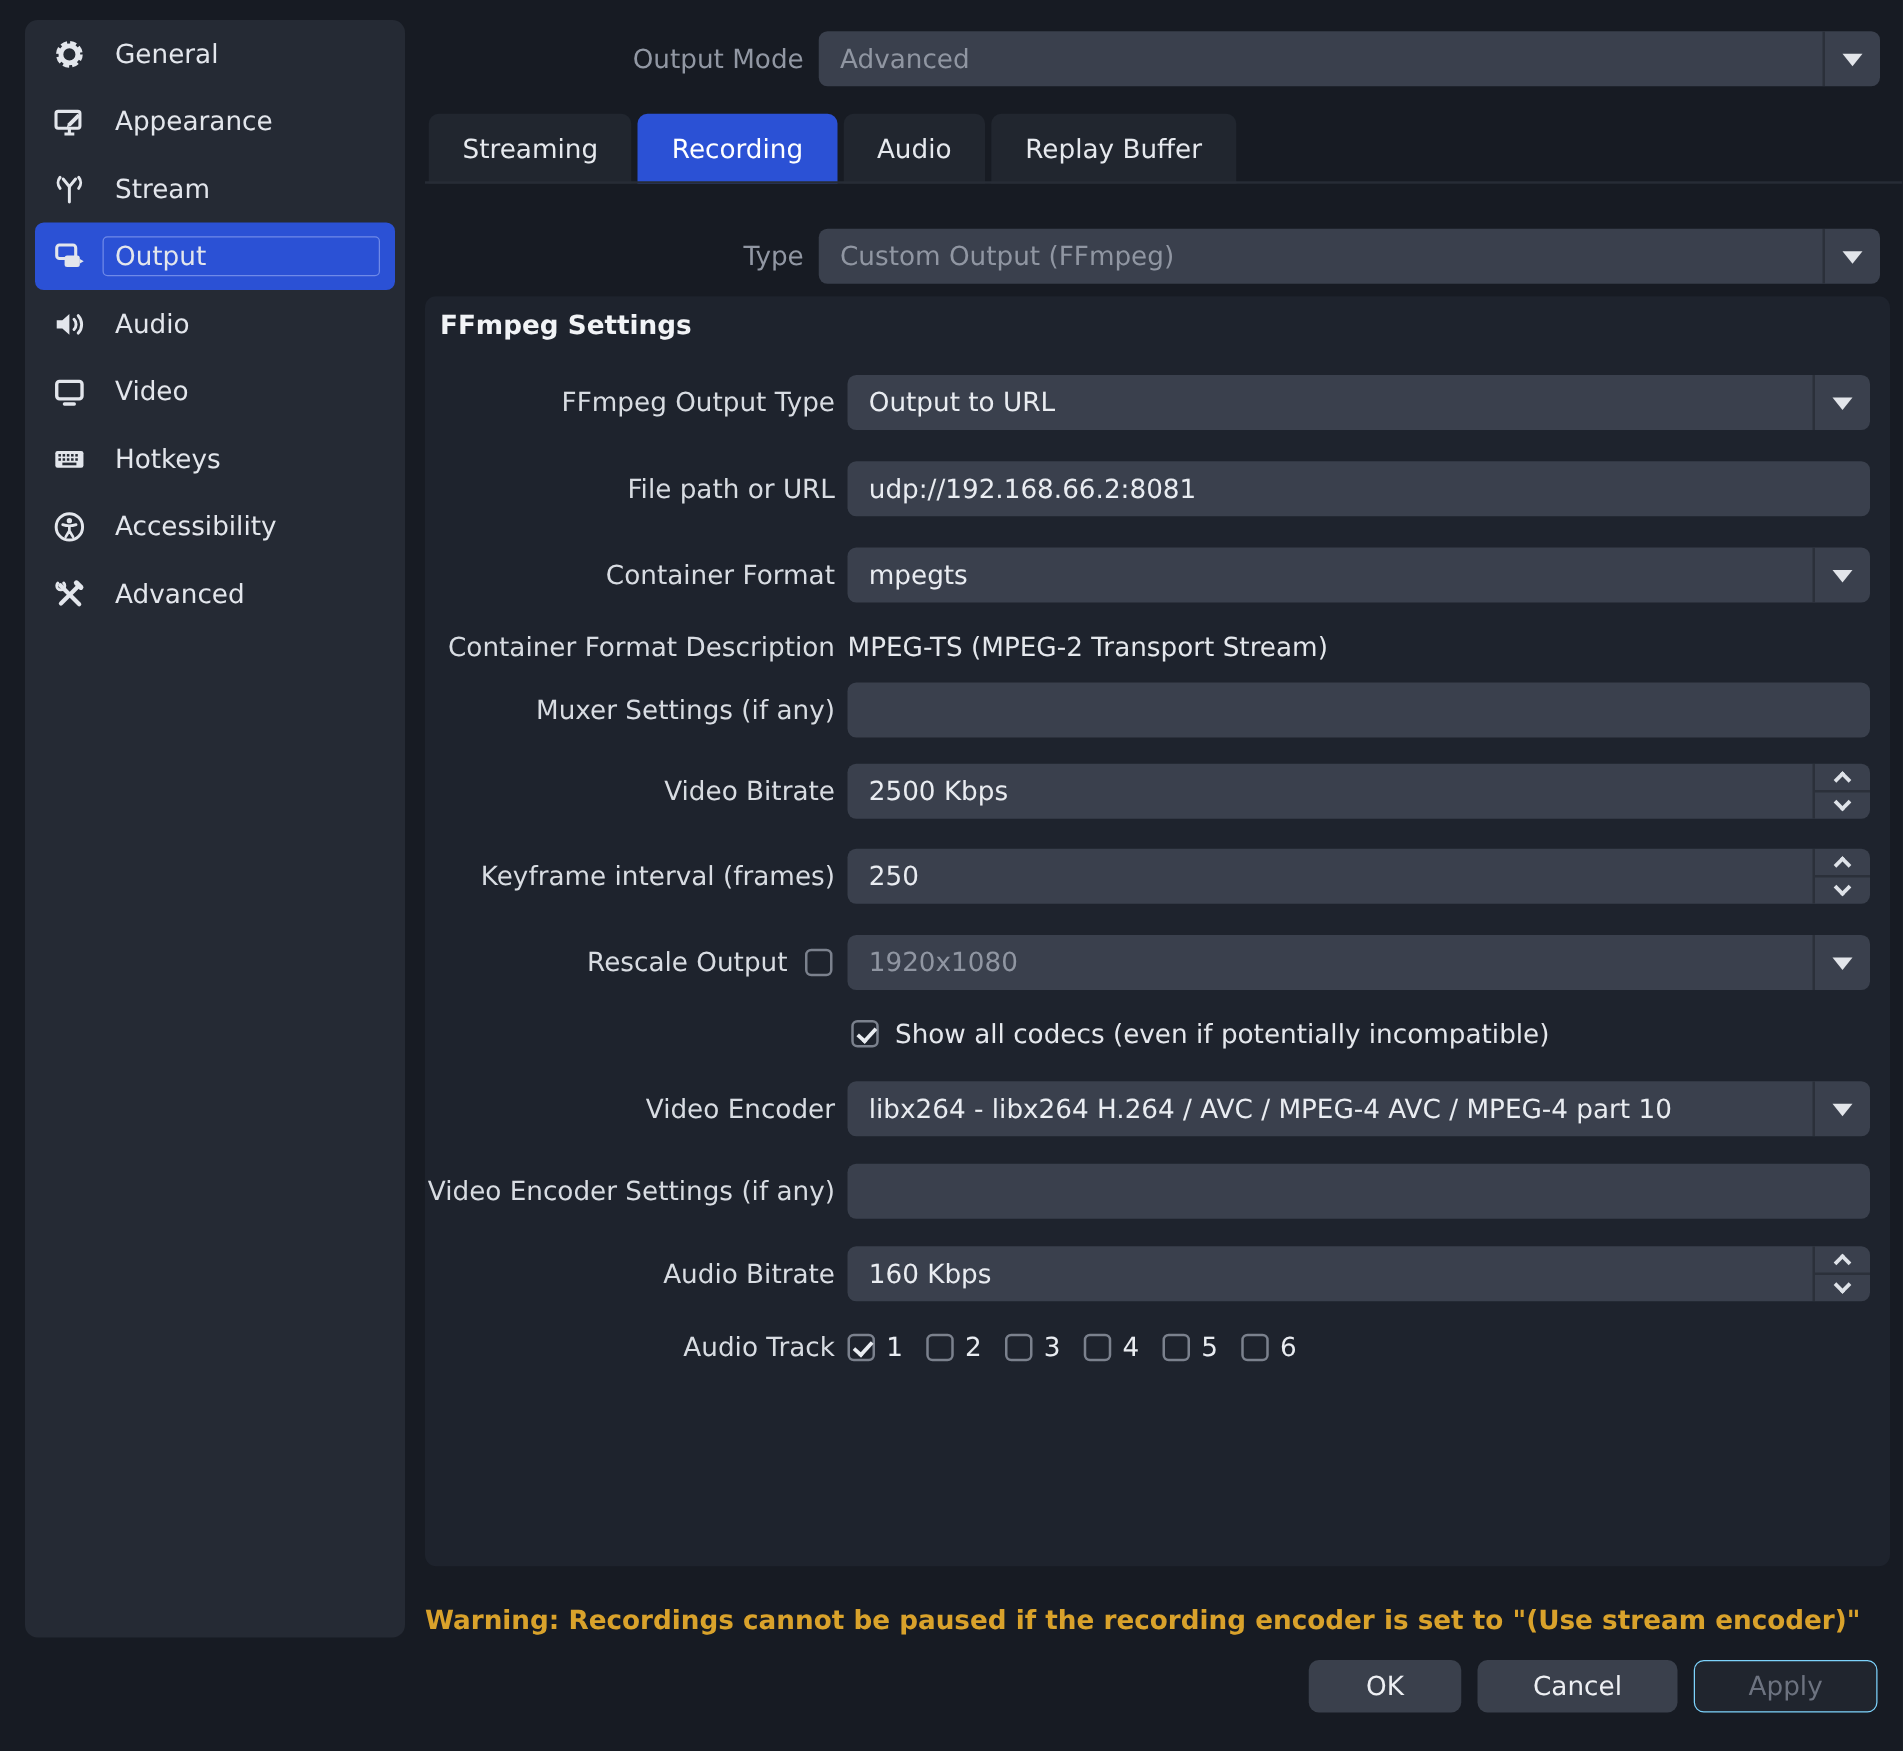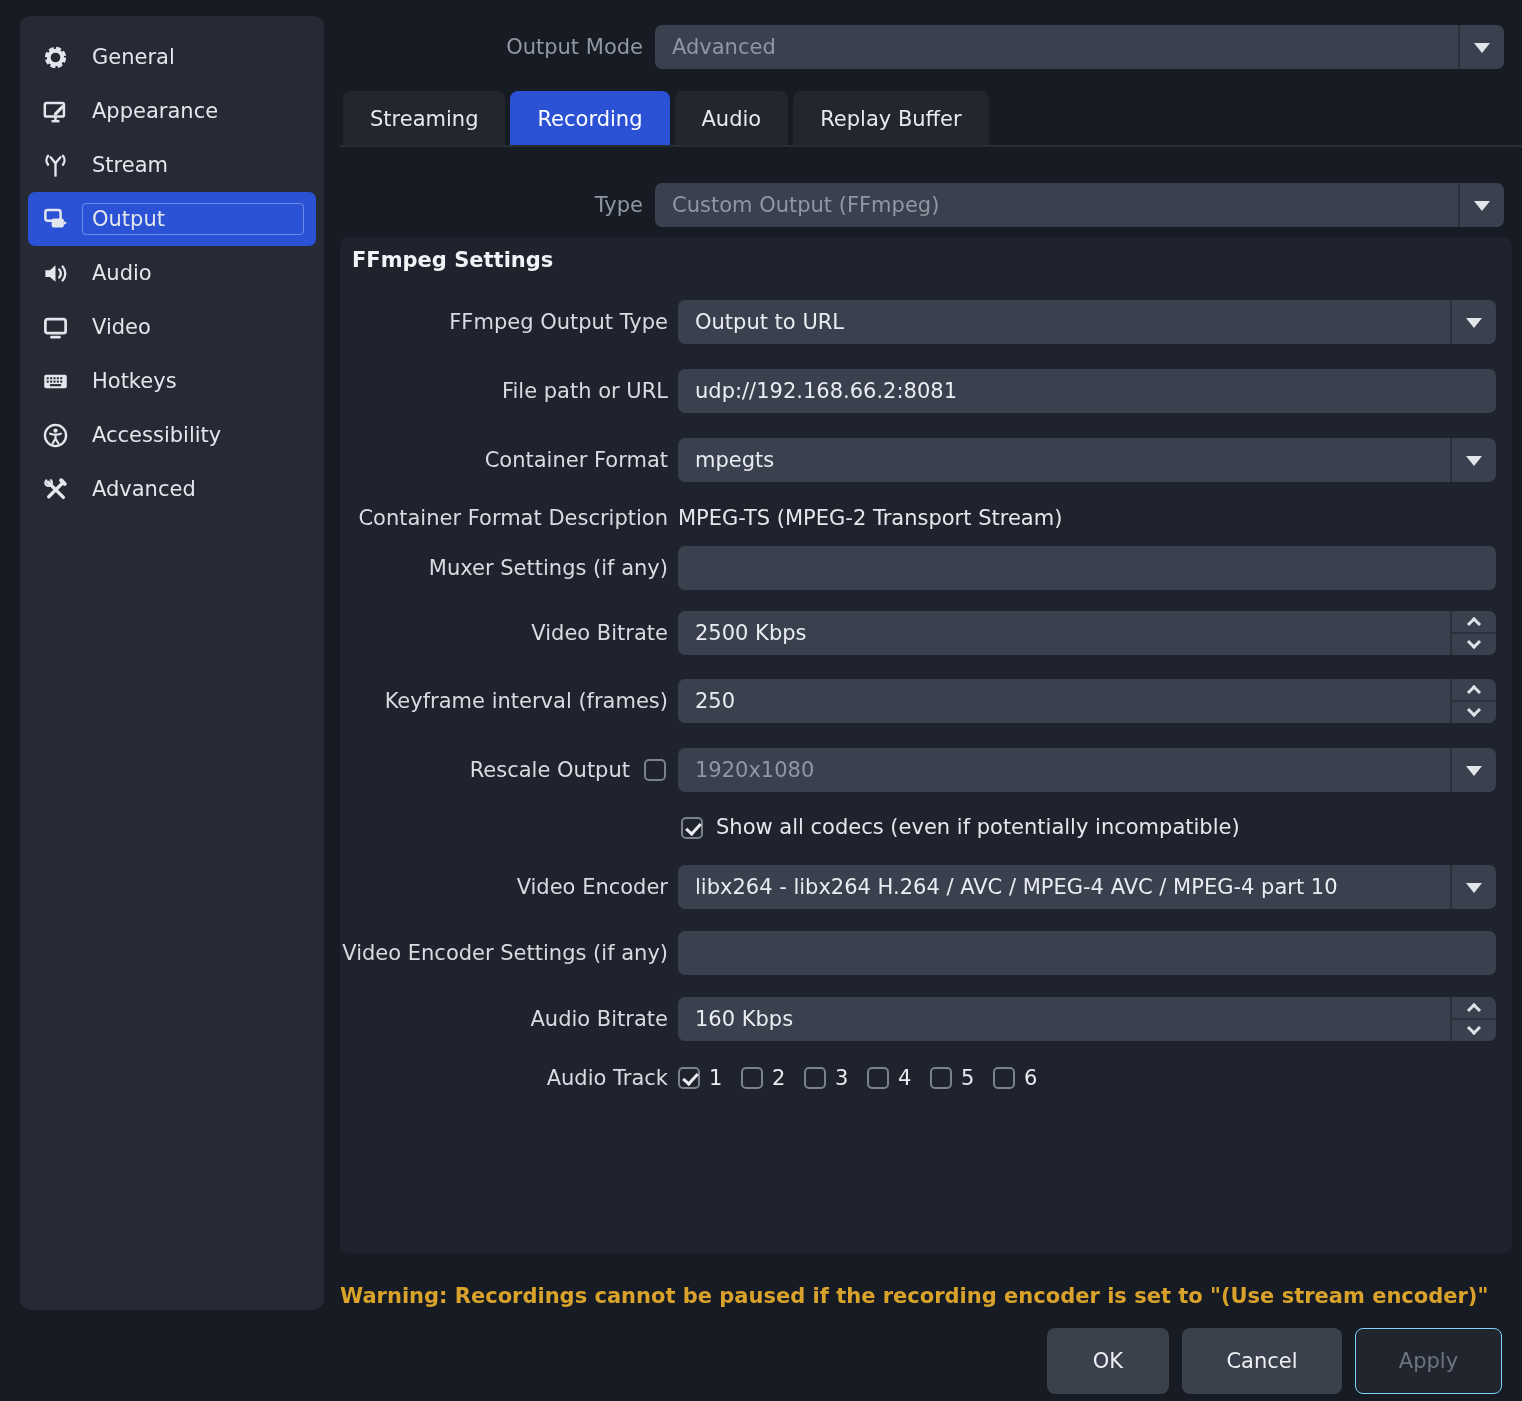--- a/index.html
+++ b/index.html
@@ -5,21 +5,21 @@
   html,body{margin:0;padding:0;}
   body{
     width:1522px;height:1401px;position:relative;overflow:hidden;
     background:#171b23;
     font-family:"DejaVu Sans","Liberation Sans",sans-serif;
     color:#e6e9ee;
   }
   
   .sidebar{
     position:absolute;left:20px;top:16px;width:304px;height:1294px;
-    background:#252a34;border-radius:10px;box-sizing:border-box;padding-top:14px;
+    background:#252a34;border-radius:10px;box-sizing:border-box;padding-top:0;
   }
   .side-item{
     height:54px;margin:0 8px;padding:0 12px;border-radius:7px;
     display:flex;align-items:center;gap:12px;
     font-size:21px;color:#e3e6ec;cursor:default;
   }
   .side-item .icon{width:30px;height:30px;display:flex;align-items:center;justify-content:center;flex:0 0 30px;}
   .side-item .side-label{padding:3px 9px;border:1px solid transparent;}
   .side-item.selected{background:#2b51d5;}
   .side-item.selected .side-label{
@@ -73,36 +73,36 @@
   
   .panel{
     position:absolute;left:340px;top:237px;width:1172px;height:1016px;
     background:#1e232d;border-radius:9px;
   }
   .panel-title{position:absolute;left:12px;top:11px;font-size:21px;font-weight:bold;color:#f1f3f6;}
   .prow{position:absolute;left:0;width:100%;display:flex;align-items:center;}
   .prow .lbl{width:328px;flex:0 0 328px;}
   .prow .field{margin-left:10px;width:818px;flex:0 0 818px;}
   .desc-text{margin-left:10px;font-size:21px;color:#e4e7ec;}
-  .cbrow{position:absolute;display:flex;align-items:flex-end;gap:13px;font-size:21px;color:#e4e7ec;}
+  .cbrow{position:absolute;display:flex;align-items:center;gap:13px;font-size:21px;color:#e4e7ec;}
   .trackwrap{margin-left:10px;display:flex;align-items:center;}
   .trackwrap .checkbox{margin-right:9px;}
   .tracknum{font-size:21px;color:#e9ecf1;margin-right:18px;min-width:14px;}
   
   .prow.rescale .lbl{width:290px;flex:0 0 290px;}
   .prow.rescale .checkbox{margin-left:14px;}
   .prow.rescale .field{margin-left:12px;}
   
   .warning{
     position:absolute;left:340px;top:1284px;width:1170px;
     font-size:21px;font-weight:bold;color:#d9a22b;white-space:nowrap;
   }
   .footer{position:absolute;right:20px;top:1328px;display:flex;gap:13px;}
   .btn{
-    min-width:122px;height:66px;box-sizing:border-box;padding:0 30px;
+    min-width:122px;height:42px;box-sizing:border-box;padding:0 30px;
     border-radius:8px;background:#3a404c;color:#edeff3;font-size:21px;
     display:flex;align-items:center;justify-content:center;
   }
   .btn.cancel{min-width:160px;}
   .btn.apply{min-width:147px;background:#20252e;border:1px solid #7dd3fc;color:#6d7380;}
   svg{display:block;}
 </style>
 </head>
 <body>
 

